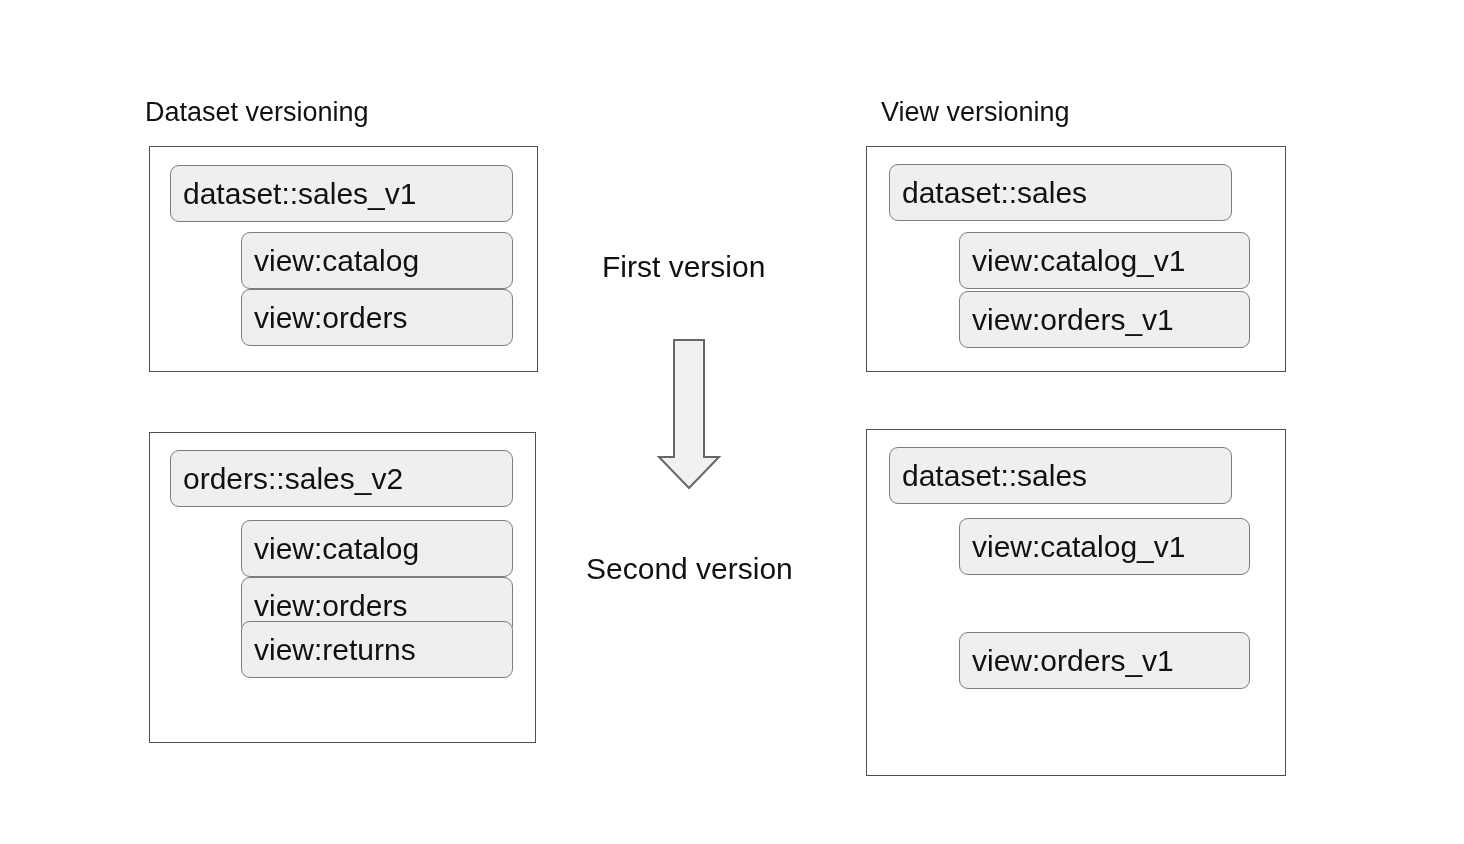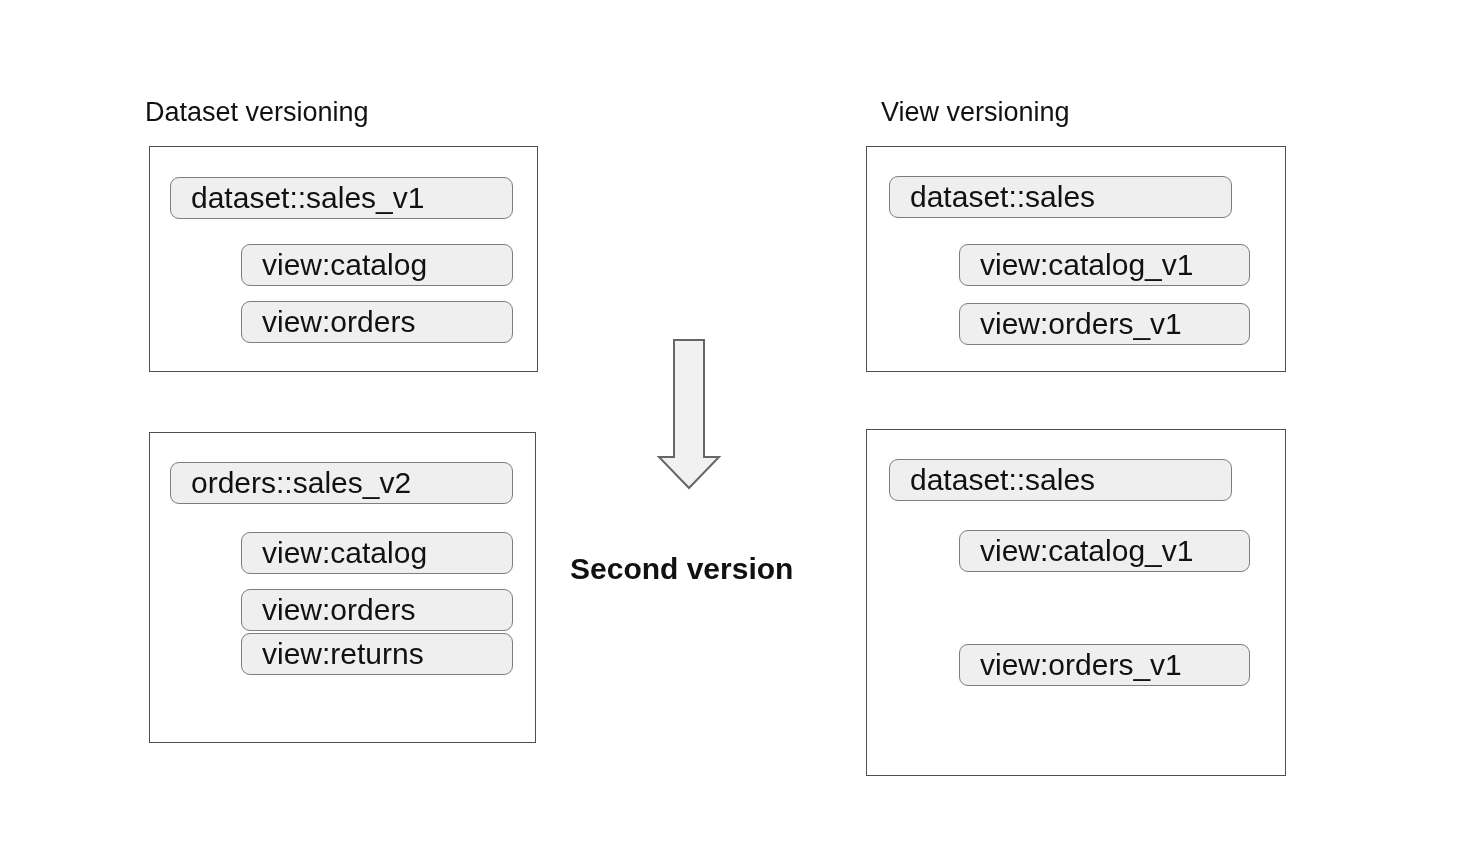--- a/index.html
+++ b/index.html
@@ -24,32 +24,31 @@
     white-space: nowrap;
   }
   .box {
     position: absolute;
     border: 1.5px solid var(--box-border, #4f4f4f);
     background: #ffffff;
     box-sizing: border-box;
   }
   .pill {
     position: absolute;
-    height: 42px;
+    height: 57px;
     box-sizing: border-box;
     background: var(--pill-fill, #efefef);
     border: 1.5px solid var(--pill-border, #7d7d7d);
     border-radius: 9px;
     display: flex;
     align-items: center;
-    padding-left: 20px;
+    padding-left: 12px;
     font-size: 30px;
     white-space: nowrap;
     color: var(--text, #111111);
-    margin-top: 12px;
   }
   .center-label {
     position: absolute;
     font-size: 30px;
     white-space: nowrap;
     color: var(--text, #111111);
   }
   .arrow-svg {
     position: absolute;
     left: 655px;
@@ -87,21 +86,21 @@
   #box-vw-second { left: 866px; top: 429px; width: 420px; height: 347px; }
   #box-vw-second .p-dataset { left: 22px; top: 17px;  width: 343px; }
   #box-vw-second .p-v0      { left: 92px; top: 88px;  width: 291px; }
   #box-vw-second .p-v1      { left: 92px; top: 145px; width: 291px; }
   #box-vw-second .p-v2      { left: 92px; top: 202px; width: 291px; }
   #box-vw-second .p-v3      { left: 92px; top: 259px; width: 291px; }
 
   #heading-dataset { left: 145px; top: 97px; }
   #heading-view    { left: 881px; top: 97px; }
   #label-first     { left: 602px; top: 250px; }
-  #label-second    { left: 570px; top: 552px; font-weight: bold; }
+  #label-second    { left: 586px; top: 552px; }
 </style>
 </head>
 <body>
 
 <div class="canvas">
 
   <div class="heading" id="heading-dataset">Dataset versioning</div>
 
   <div class="heading" id="heading-view">View versioning</div>
 
@@ -123,20 +122,21 @@
     <div class="pill p-v0">view:catalog_v1</div>
     <div class="pill p-v1">view:orders_v1</div>
   </div>
 
   <div class="box" id="box-vw-second">
     <div class="pill p-dataset">dataset::sales</div>
     <div class="pill p-v0">view:catalog_v1</div>
     <div class="pill p-v2">view:orders_v1</div>
   </div>
 
+  <div class="center-label" id="label-first">First version</div>
 
   <svg class="arrow-svg" viewBox="0 0 70 155" aria-hidden="true">
     <polygon points="19,2 49,2 49,119 64,119 34,150 4,119 19,119"></polygon>
   </svg>
 
   <div class="center-label" id="label-second">Second version</div>
 
 </div>
 
 </body></html>

